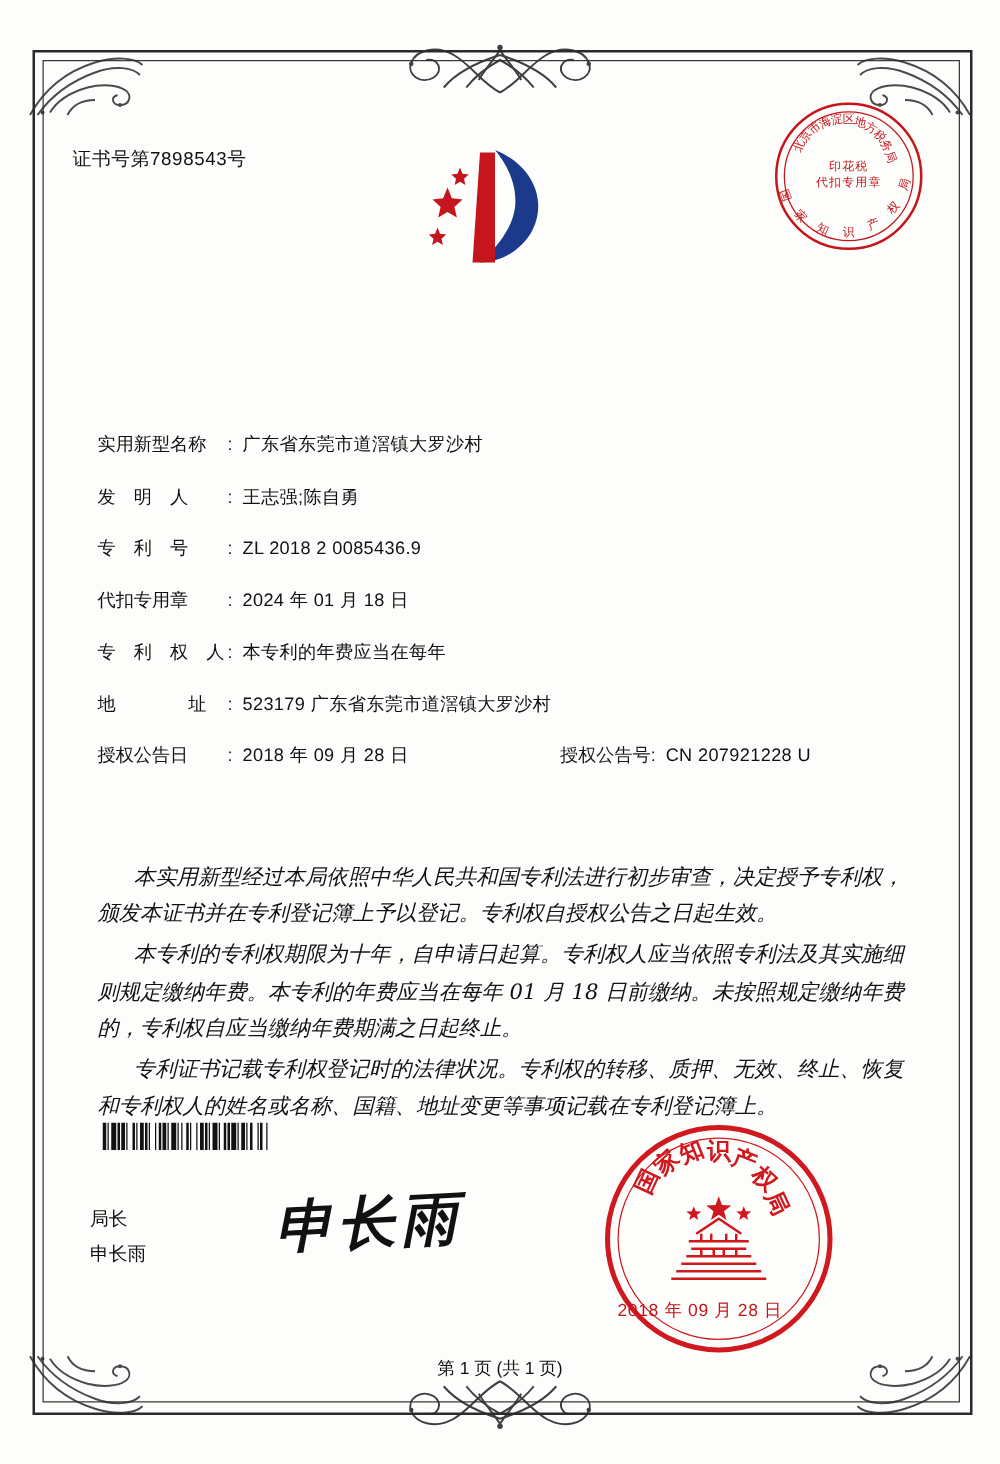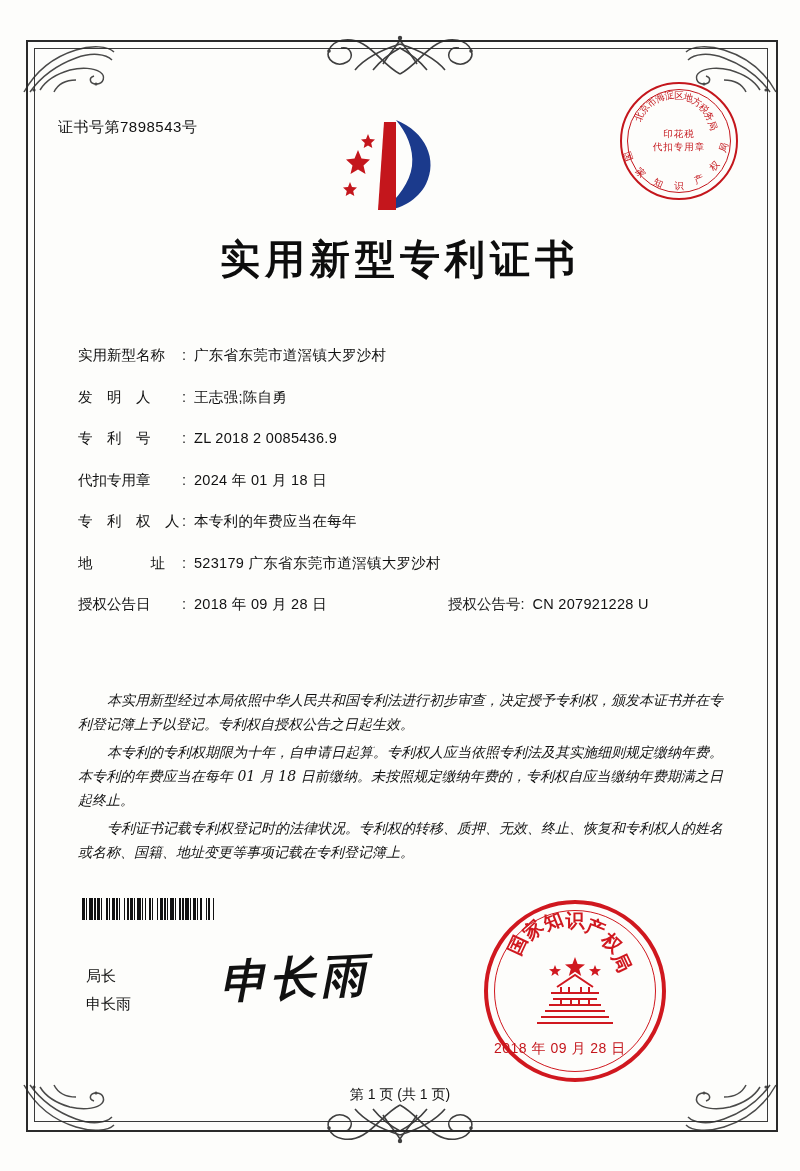--- a/index.html
+++ b/index.html
@@ -173,21 +173,21 @@
   .row .second .label2 {
     letter-spacing: 0;
   }
 
   
   .paras {
     position: absolute;
     left: 78px; top: 688px;
     width: 645px;
     font-family: "DejaVu Serif", "Liberation Serif", serif;
-    font-size: 14px;
+    font-size: 17px;
     line-height: 1.72;
     color: #111;
     text-align: justify;
   }
   .paras p {
     margin: 0 0 4px 0;
     text-indent: 29px;
     font-style: italic;
   }
 
@@ -202,21 +202,21 @@
   }
   .barcode i {
     display: block;
     background: #111;
     height: 100%;
   }
 
   
   .sig-block {
     position: absolute;
-    left: 86px; top: 962px;
+    left: 72px; top: 962px;
     font-size: 15px;
     line-height: 1.85;
     color: #111;
   }
   .sig-hand {
     position: absolute;
     left: 220px; top: 948px;
     font-family: "DejaVu Serif", "Liberation Serif", serif;
     font-size: 46px;
     font-weight: bold;
@@ -418,21 +418,20 @@
         <span class="arc-char" style="transform: translate(-50%, -50%) translate(17.8236px, 41.3197px) rotate(-23.3333deg);">产</span>
         <span class="arc-char" style="transform: translate(-50%, -50%) translate(32.7318px, 30.8809px) rotate(-46.6667deg);">权</span>
         <span class="arc-char" style="transform: translate(-50%, -50%) translate(42.2862px, 15.3909px) rotate(-70deg);">局</span>
       </div>
     <div class="seal-mid-text">
       <span>印花税</span>
       <span>代扣专用章</span>
     </div>
   </div>
 
-  <div class="title">实用新型专利证书</div>
 
   <div class="speckle"></div>
 
   <div class="fields">
 
     <div class="row">
       <span class="label">实用新型名称</span>
       <span class="colon">:</span>
       <span class="value">广东省东莞市道滘镇大罗沙村</span>
     </div>

